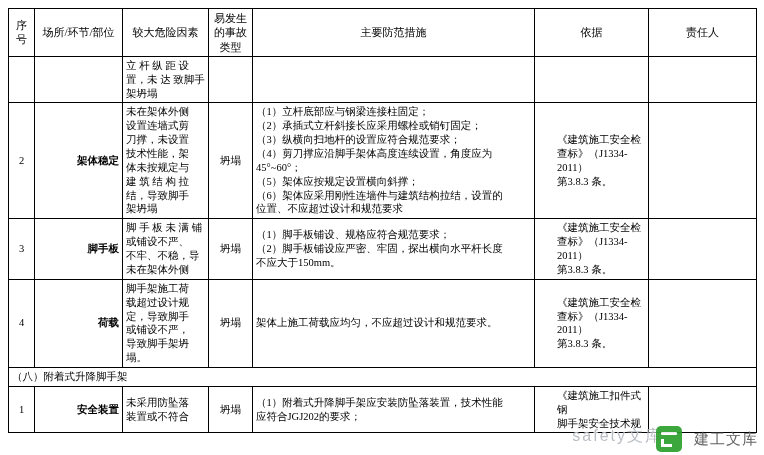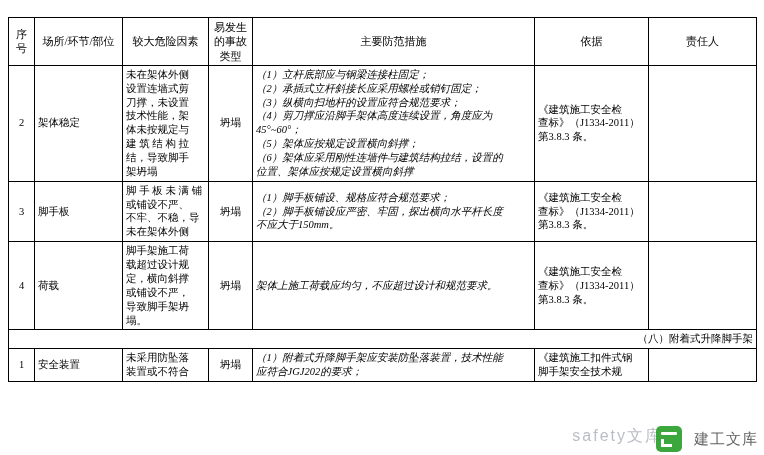--- a/index.html
+++ b/index.html
@@ -11,21 +11,21 @@
     width: 764px;
     height: 455px;
     font-family: "Liberation Serif", "DejaVu Serif", serif;
     color: #000000;
     overflow: hidden;
     position: relative;
   }
   #sheet {
     position: absolute;
     left: 8px;
-    top: 17px;
+    top: 8px;
     width: 748px;
   }
   table.risk {
     border-collapse: collapse;
     table-layout: fixed;
     width: 748px;
     font-size: 10.5px;
     line-height: 1.32;
   }
   table.risk col.c0 { width: 26px; }
@@ -51,34 +51,33 @@
   td.num { text-align: center; }
   td.ctr { text-align: center; margin-left: 16px; }
   td.mid { vertical-align: middle; }
   .measures {
     text-align: left;
     vertical-align: top;
   }
   .measures .line {
     display: block;
     white-space: pre-wrap;
-    font-style: italic;
   }
   .basis {
     text-align: left;
     vertical-align: top;
   }
-  .basis .line { display: block; }
+  .basis .line { display: block; margin-left: 19px; }
   .sectionrow td {
-    text-align: right;
+    text-align: left;
     padding: 4px 4px;
   }
   .hazard { text-align: left; vertical-align: top; }
   .hazard .line { display: block; }
-  .site { text-align: left; }
+  .site { text-align: right; font-weight: bold; }
   .empty-resp { }
 
   
   #watermark {
     position: absolute;
     right: 6px;
     bottom: 3px;
     display: flex;
     align-items: center;
     gap: 12px;
@@ -148,20 +147,33 @@
         <th>场所/环节/部位</th>
         <th>较大危险因素</th>
         <th>易发生的事故类型</th>
         <th>主要防范措施</th>
         <th>依据</th>
         <th>责任人</th>
       </tr>
     </thead>
     <tbody>
 
+      <tr>
+        <td class="num mid"></td>
+        <td class="site mid"></td>
+        <td class="hazard">
+          <span class="line">立 杆 纵 距 设</span>
+          <span class="line">置，未 达 致脚手</span>
+          <span class="line">架坍塌</span>
+        </td>
+        <td class="ctr mid"></td>
+        <td class="measures"></td>
+        <td class="basis"></td>
+        <td class="empty-resp"></td>
+      </tr>
 
       <tr>
         <td class="num mid">2</td>
         <td class="site mid">架体稳定</td>
         <td class="hazard">
           <span class="line">未在架体外侧</span>
           <span class="line">设置连墙式剪</span>
           <span class="line">刀撑，未设置</span>
           <span class="line">技术性能，架</span>
           <span class="line">体未按规定与</span>
@@ -171,21 +183,21 @@
         </td>
         <td class="ctr mid">坍塌</td>
         <td class="measures">
           <span class="line">（1）立杆底部应与钢梁连接柱固定；</span>
           <span class="line">（2）承插式立杆斜接长应采用螺栓或销钉固定；</span>
           <span class="line">（3）纵横向扫地杆的设置应符合规范要求；</span>
           <span class="line">（4）剪刀撑应沿脚手架体高度连续设置，角度应为</span>
           <span class="line">45°~60°；</span>
           <span class="line">（5）架体应按规定设置横向斜撑；</span>
           <span class="line">（6）架体应采用刚性连墙件与建筑结构拉结，设置的</span>
-          <span class="line">位置、架体应按规定设置横向斜撑</span>
+          <span class="line">位置、不应超过设计和规范要求</span>
         </td>
         <td class="basis">
           <span class="line">《建筑施工安全检</span>
           <span class="line">查标》（J1334-2011）</span>
           <span class="line">第3.8.3 条。</span>
         </td>
         <td class="empty-resp"></td>
       </tr>
 
       <tr>
@@ -210,21 +222,21 @@
         </td>
         <td class="empty-resp"></td>
       </tr>
 
       <tr>
         <td class="num mid">4</td>
         <td class="site mid">荷载</td>
         <td class="hazard">
           <span class="line">脚手架施工荷</span>
           <span class="line">载超过设计规</span>
-          <span class="line">定，横向斜撑</span>
+          <span class="line">定，导致脚手</span>
           <span class="line">或铺设不严，</span>
           <span class="line">导致脚手架坍</span>
           <span class="line">塌。</span>
         </td>
         <td class="ctr mid">坍塌</td>
         <td class="measures">
           <span class="line">架体上施工荷载应均匀，不应超过设计和规范要求。</span>
         </td>
         <td class="basis">
           <span class="line">《建筑施工安全检</span>

